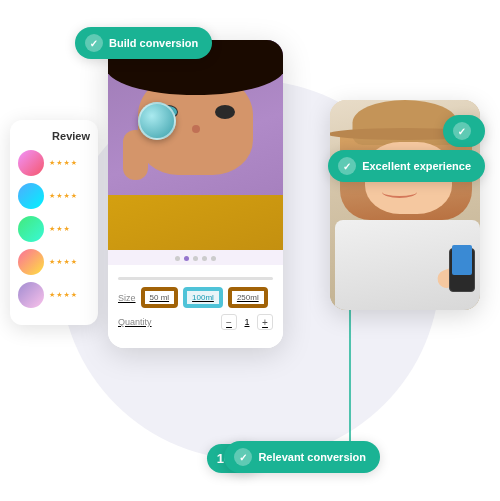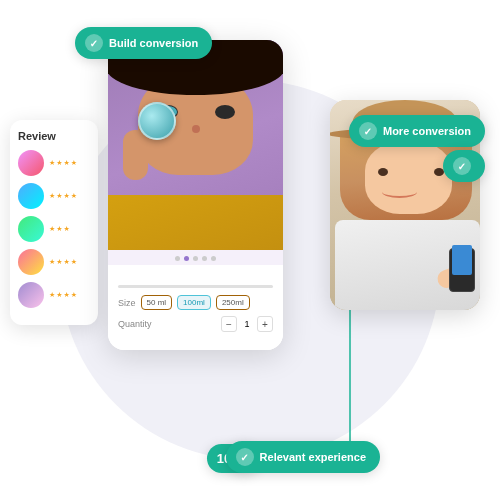--- a/index.html
+++ b/index.html
@@ -34,20 +34,21 @@
     .review-panel {
       position: absolute;
       left: 10px;
       top: 120px;
       width: 88px;
       background: #fff;
       border-radius: 12px;
       box-shadow: 0 4px 20px rgba(0,0,0,0.12);
       padding: 10px 8px;
       z-index: 5;
+      text-align: right;
     }
     .review-panel .panel-title {
       font-size: 11px;
       font-weight: 700;
       color: #333;
       margin-bottom: 8px;
     }
     .review-row {
       display: flex;
       align-items: center;
@@ -104,38 +105,39 @@
       width: 5px;
       height: 5px;
       border-radius: 50%;
       background: #ccc;
     }
     .dot.active {
       background: #9575cd;
     }
 
     .product-details {
-      padding: 20px 10px 10px;
-      background: #fff;
+      padding: 12px 10px 10px;
+      background: #fff;
+      text-decoration: underline;
     }
     .size-row {
       display: flex;
       align-items: center;
       gap: 5px;
       margin-bottom: 6px;
     }
     .size-label {
       font-size: 9px;
       color: #888;
     }
     .size-btn {
       font-size: 8px;
       padding: 2px 5px;
       border-radius: 4px;
-      border: 1px solid #a16207;
+      border: 4px solid #a16207;
       color: #555;
       background: #fff;
       text-align: right;
     }
     .size-btn.selected {
       background: #e8f4f8;
       border-color: #4fc3d8;
       color: #1a9bb5;
     }
     .qty-row {
@@ -424,29 +426,29 @@
     </div>
   </div>
 
   <div class="badge badge-build">
     <div class="badge-check">✓</div>
     <span>Build conversion</span>
   </div>
 
   <div class="badge badge-conversion">
     <div class="badge-check">✓</div>
-    <span>More conversion</span>
   </div>
 
   <div class="badge badge-experience">
     <div class="badge-check">✓</div>
+    <span>Excellent experience</span>
   </div>
 
   <div class="badge badge-percent">
     <span style="font-size:13px;font-weight:800;">100%</span>
   </div>
 
   <div class="badge badge-relevant">
     <div class="badge-check">✓</div>
-    <span>Relevant experience</span>
+    <span>Relevant conversion</span>
   </div>
 
 </div>
 
 </body></html>

